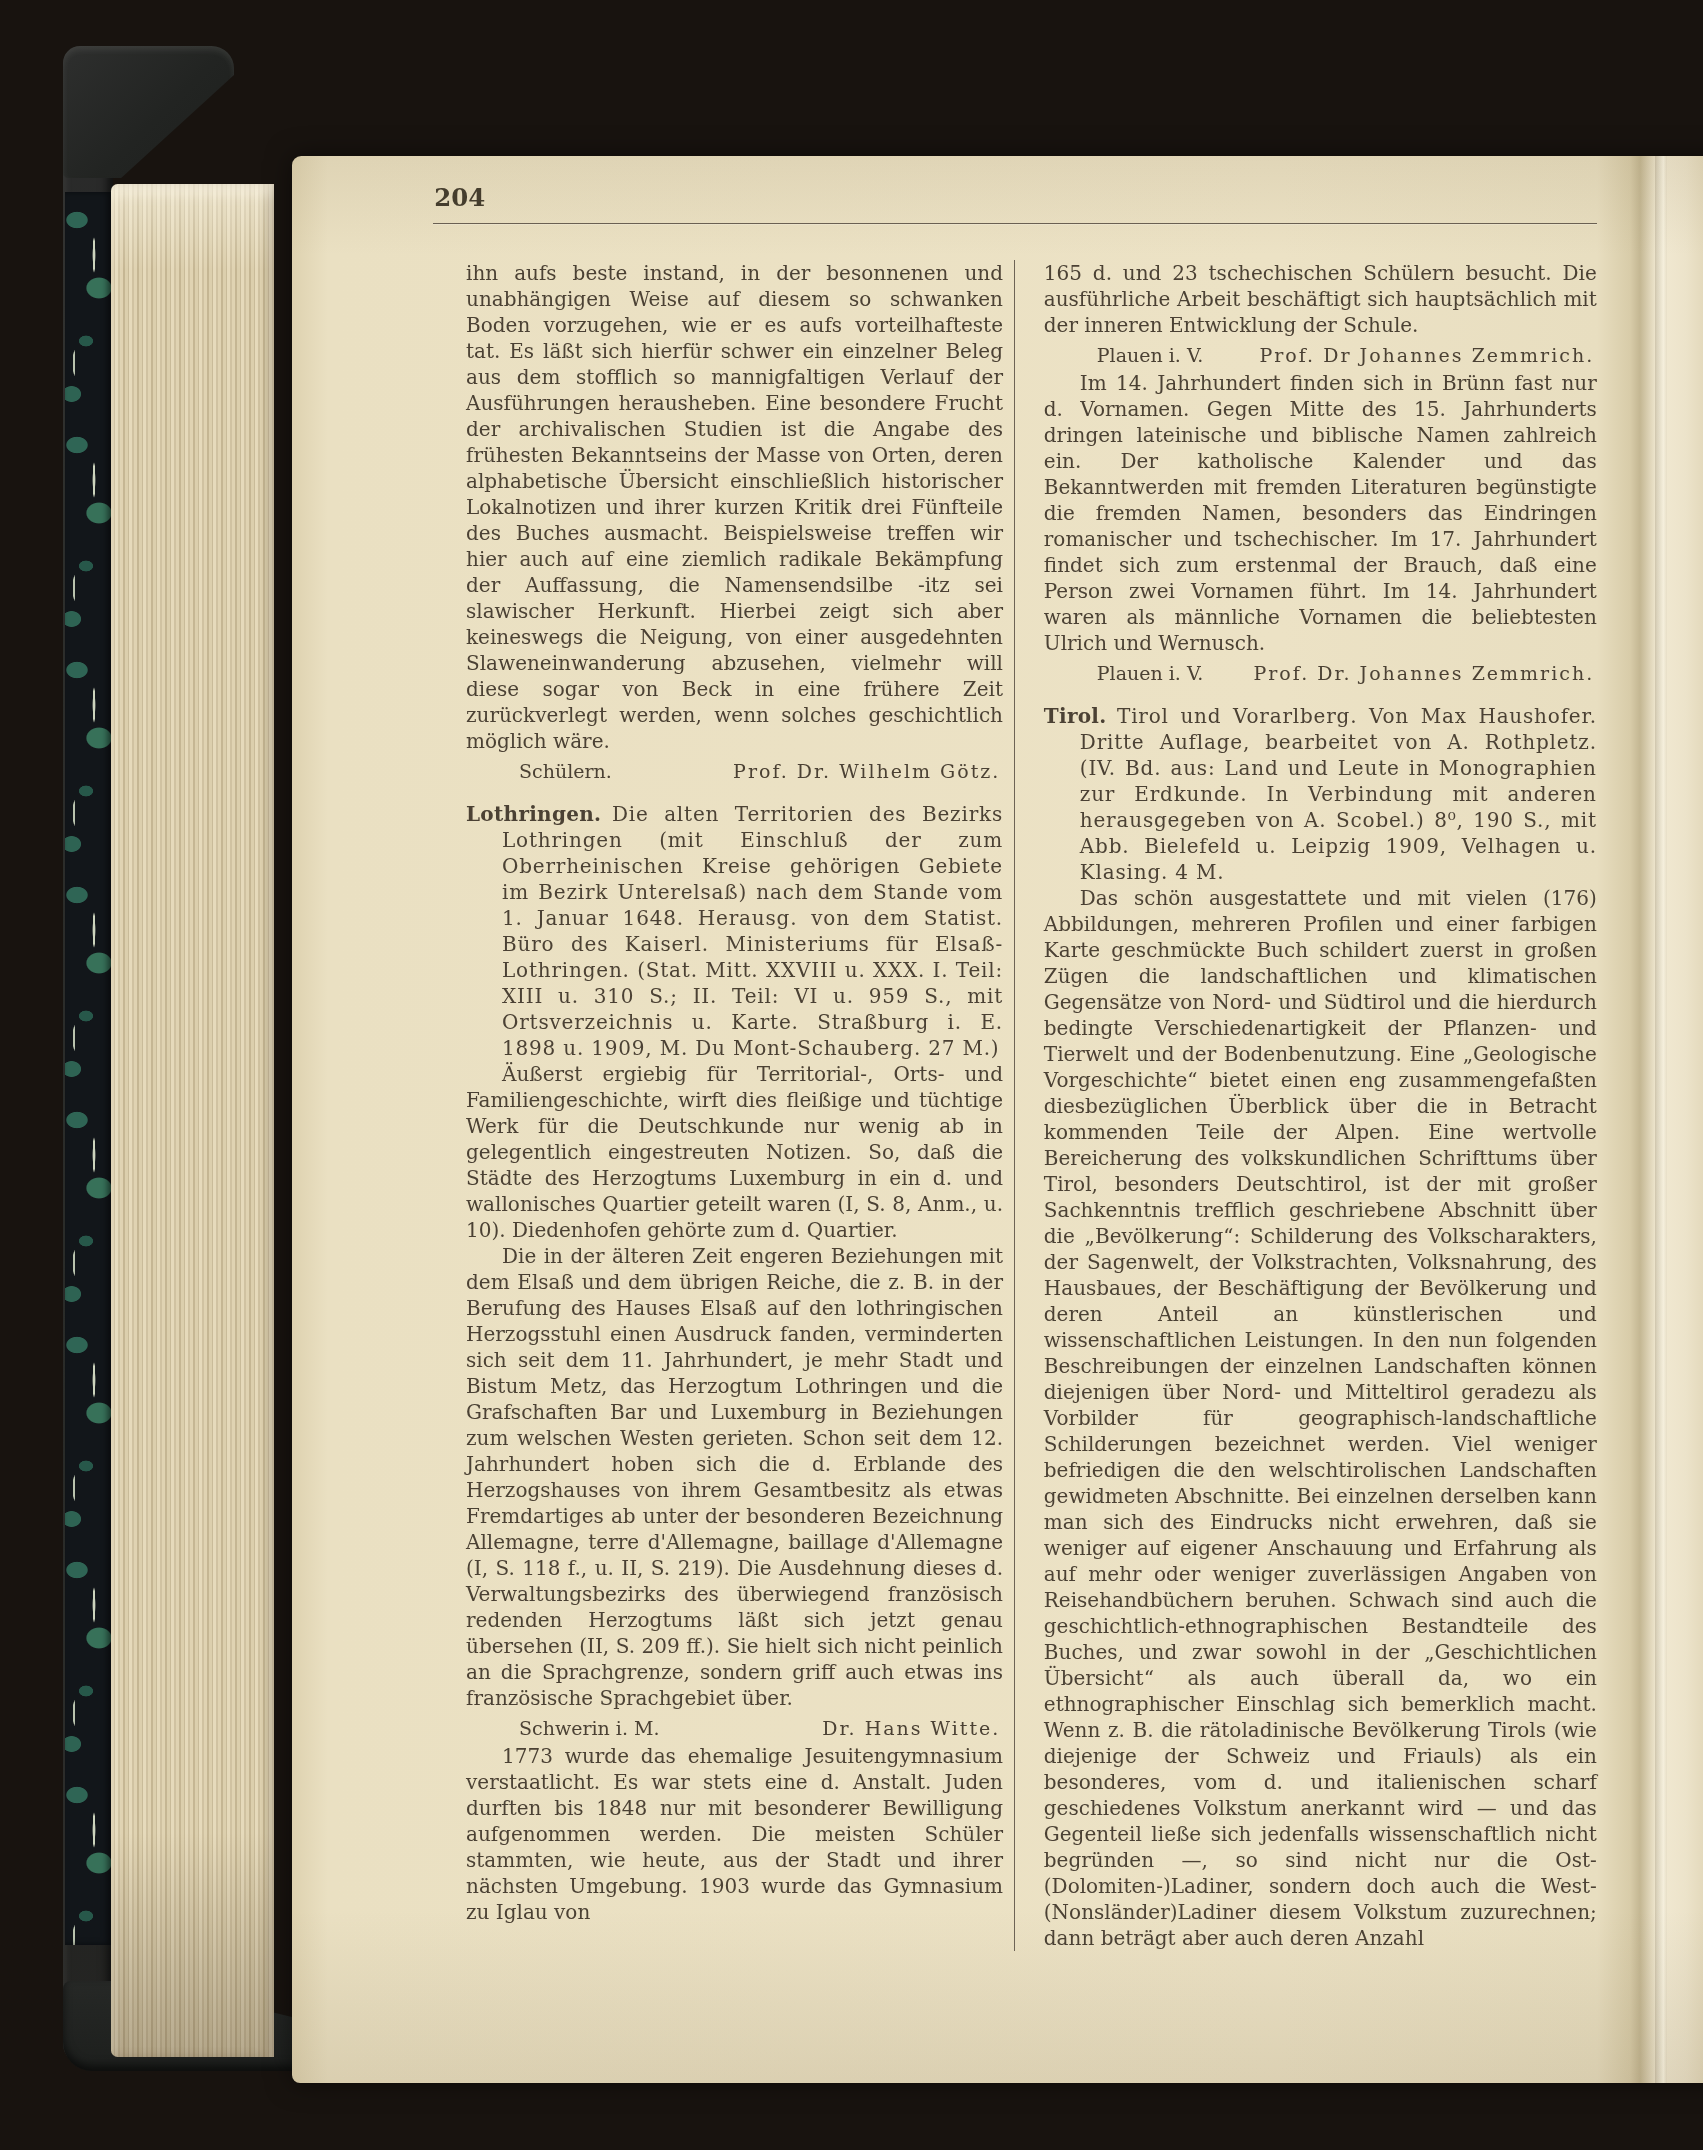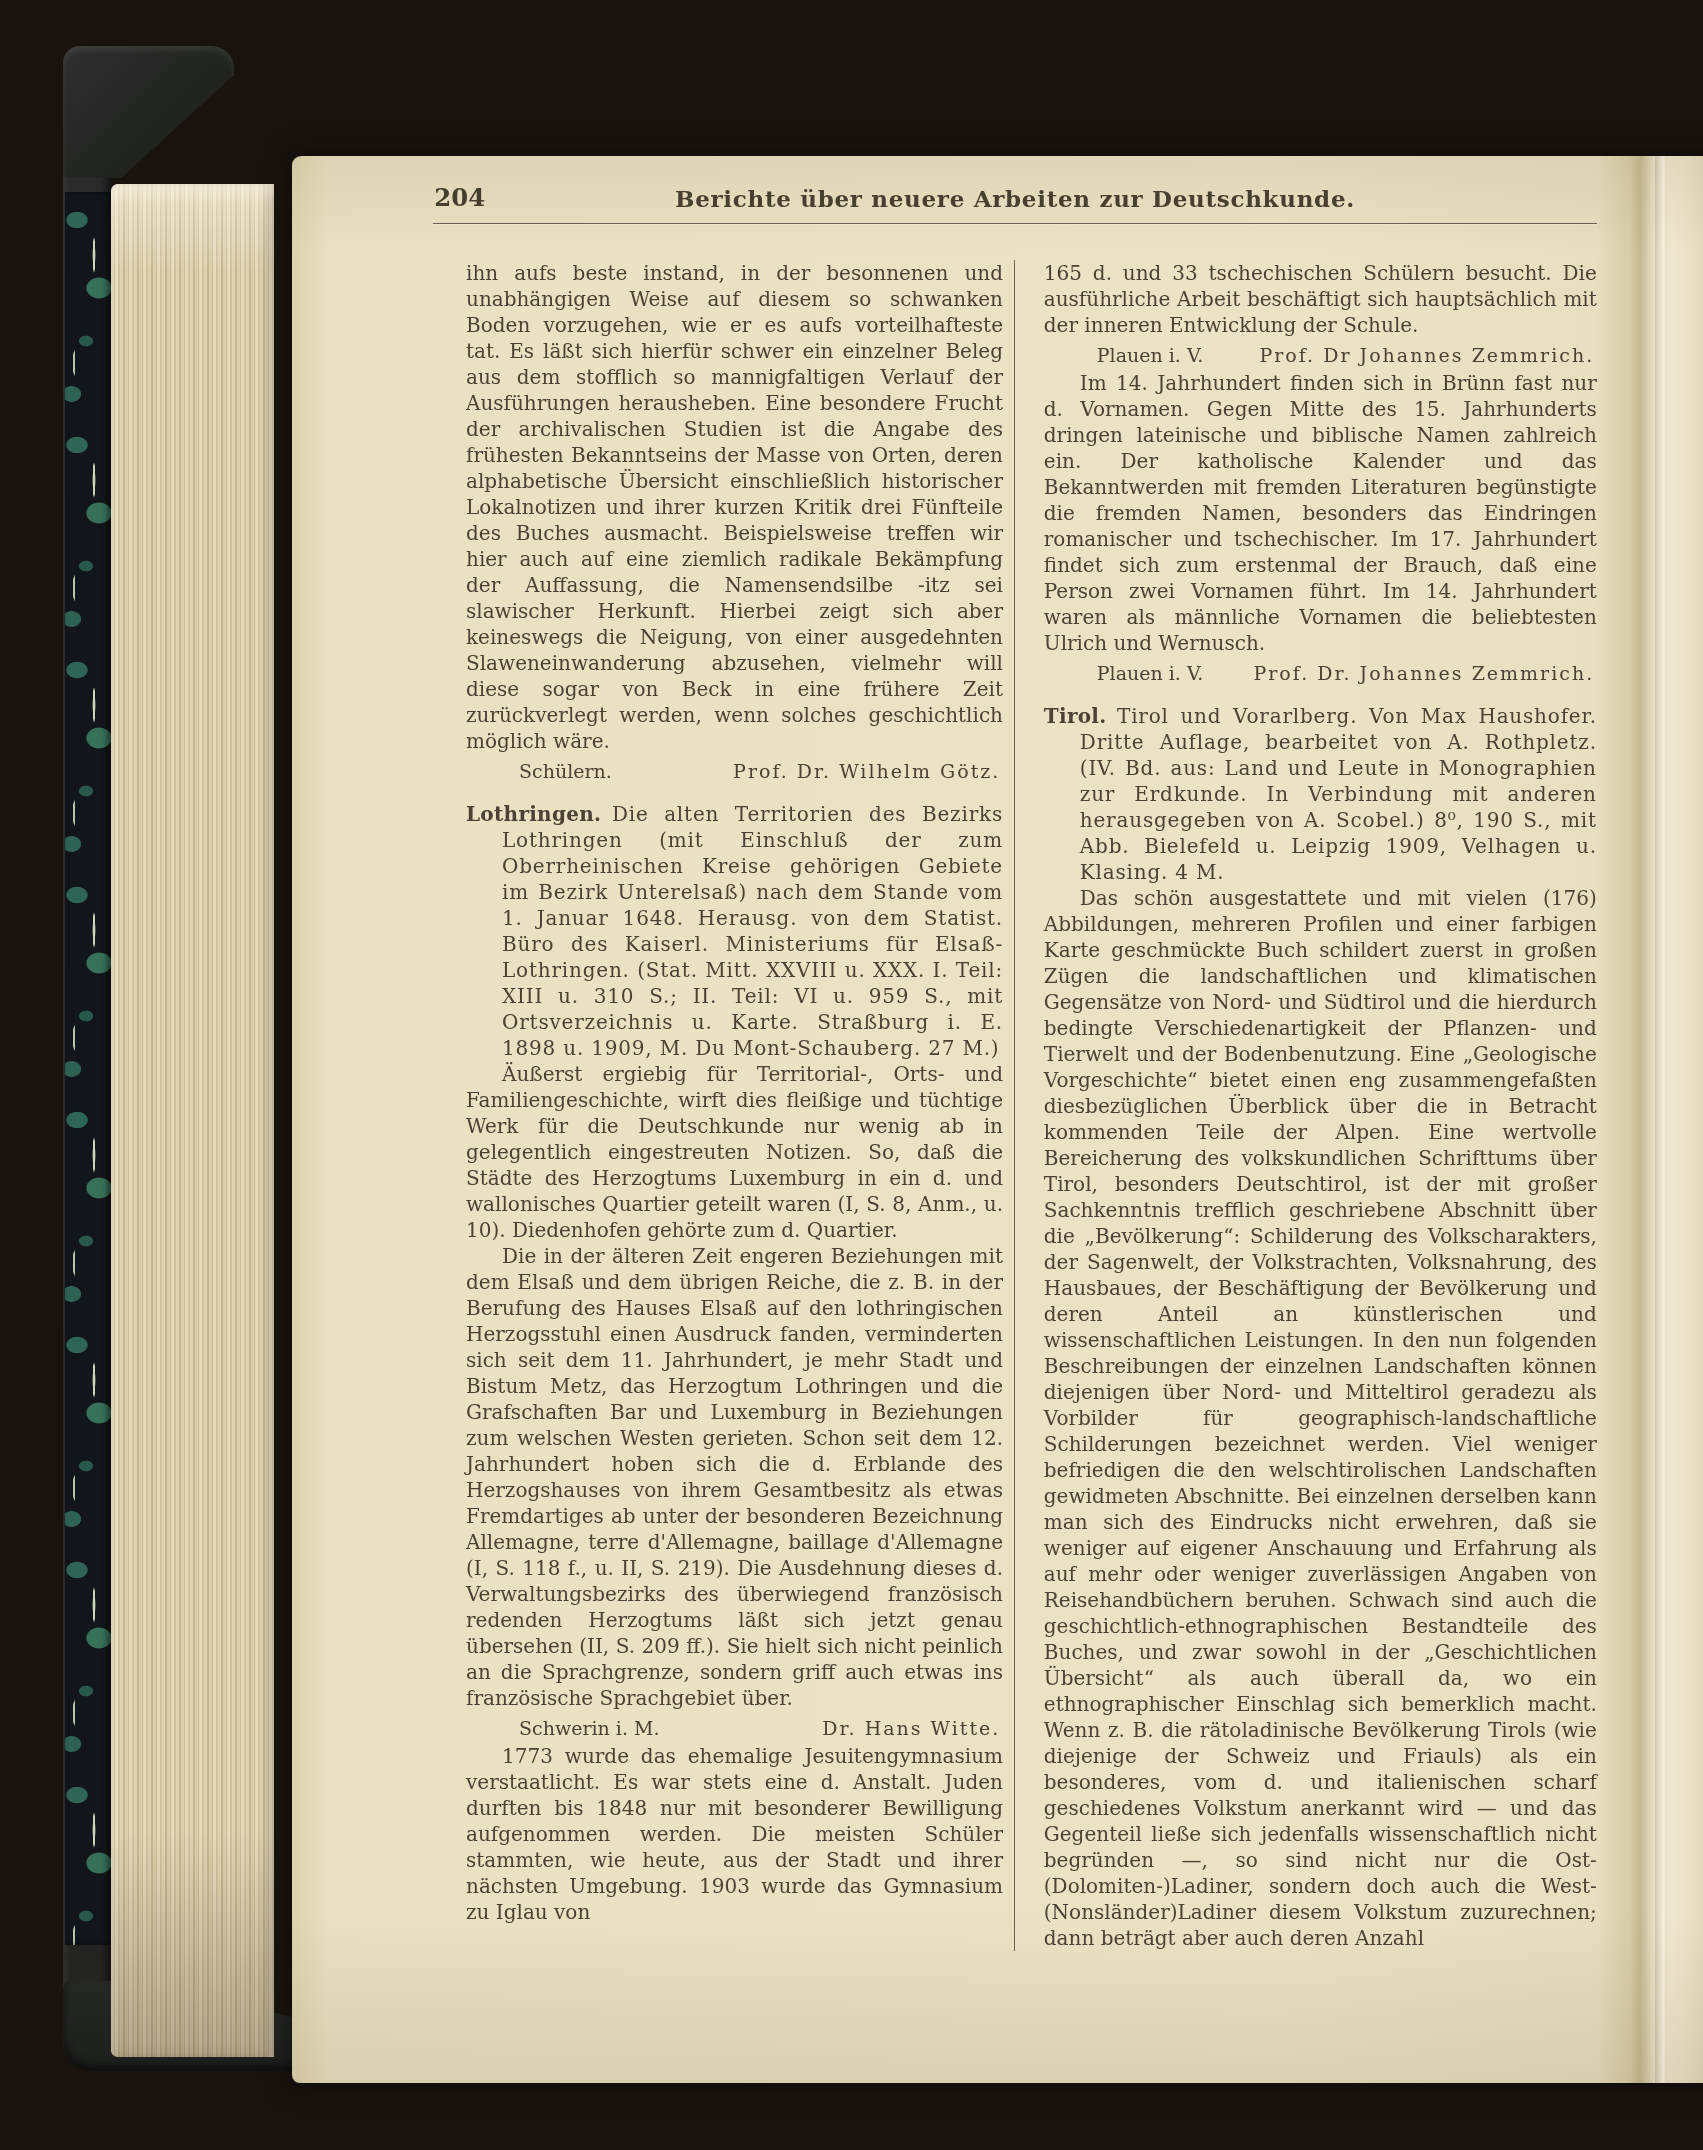--- a/index.html
+++ b/index.html
@@ -98,21 +98,20 @@
 <div class="corner-bottom"></div>
 <div class="marble"></div>
 <div class="page-stack"></div>
 
 <div class="page">
   <div class="gutter"></div>
   <div class="content">
 
     <div class="header">
       <span class="pagenum">204</span>
-      <span class="running-title">Berichte über neuere Arbeiten zur Deutschkunde.</span>
     </div>
     <div class="rule"></div>
 
     <div class="cols">
 
       <div class="col-left">
         <p class="noindent">ihn aufs beste instand, in der besonnenen und unabhängigen Weise auf diesem so schwanken Boden vorzugehen, wie er es aufs vorteilhafteste tat. Es läßt sich hierfür schwer ein einzelner Beleg aus dem stofflich so mannigfaltigen Verlauf der Ausführungen herausheben. Eine besondere Frucht der archivalischen Studien ist die Angabe des frühesten Bekanntseins der Masse von Orten, deren alphabetische Übersicht einschließlich historischer Lokalnotizen und ihrer kurzen Kritik drei Fünfteile des Buches ausmacht. Beispielsweise treffen wir hier auch auf eine ziemlich radikale Bekämpfung der Auffassung, die Namensendsilbe -itz sei slawischer Herkunft. Hierbei zeigt sich aber keineswegs die Neigung, von einer ausgedehnten Slaweneinwanderung abzusehen, vielmehr will diese sogar von Beck in eine frühere Zeit zurückverlegt werden, wenn solches geschichtlich möglich wäre.</p>
         <div class="sig">
           <span class="place">Schülern.</span>
           <span class="author">Prof. Dr. Wilhelm Götz.</span>
@@ -125,21 +124,21 @@
         <div class="sig">
           <span class="place">Schwerin i. M.</span>
           <span class="author">Dr. Hans Witte.</span>
         </div>
         <p class="indent">1773 wurde das ehemalige Jesuitengymnasium verstaatlicht. Es war stets eine d. Anstalt. Juden durften bis 1848 nur mit besonderer Bewilligung aufgenommen werden. Die meisten Schüler stammten, wie heute, aus der Stadt und ihrer nächsten Umgebung. 1903 wurde das Gymnasium zu Iglau von</p>
       </div>
 
       <div class="divider"></div>
 
       <div class="col-right">
-        <p class="noindent">165 d. und 33 tschechischen Schülern besucht. Die ausführliche Arbeit beschäftigt sich hauptsächlich mit der inneren Entwicklung der Schule.</p>
+        <p class="noindent">165 d. und 23 tschechischen Schülern besucht. Die ausführliche Arbeit beschäftigt sich hauptsächlich mit der inneren Entwicklung der Schule.</p>
         <div class="sig">
           <span class="place">Plauen i. V.</span>
           <span class="author">Prof. Dr Johannes Zemmrich.</span>
         </div>
         <p class="indent">Im 14. Jahrhundert finden sich in Brünn fast nur d. Vornamen. Gegen Mitte des 15. Jahrhunderts dringen lateinische und biblische Namen zahlreich ein. Der katholische Kalender und das Bekanntwerden mit fremden Literaturen begünstigte die fremden Namen, besonders das Eindringen romanischer und tschechischer. Im 17. Jahrhundert findet sich zum erstenmal der Brauch, daß eine Person zwei Vornamen führt. Im 14. Jahrhundert waren als männliche Vornamen die beliebtesten Ulrich und Wernusch.</p>
         <div class="sig">
           <span class="place">Plauen i. V.</span>
           <span class="author">Prof. Dr. Johannes Zemmrich.</span>
         </div>
         <p class="entry">

